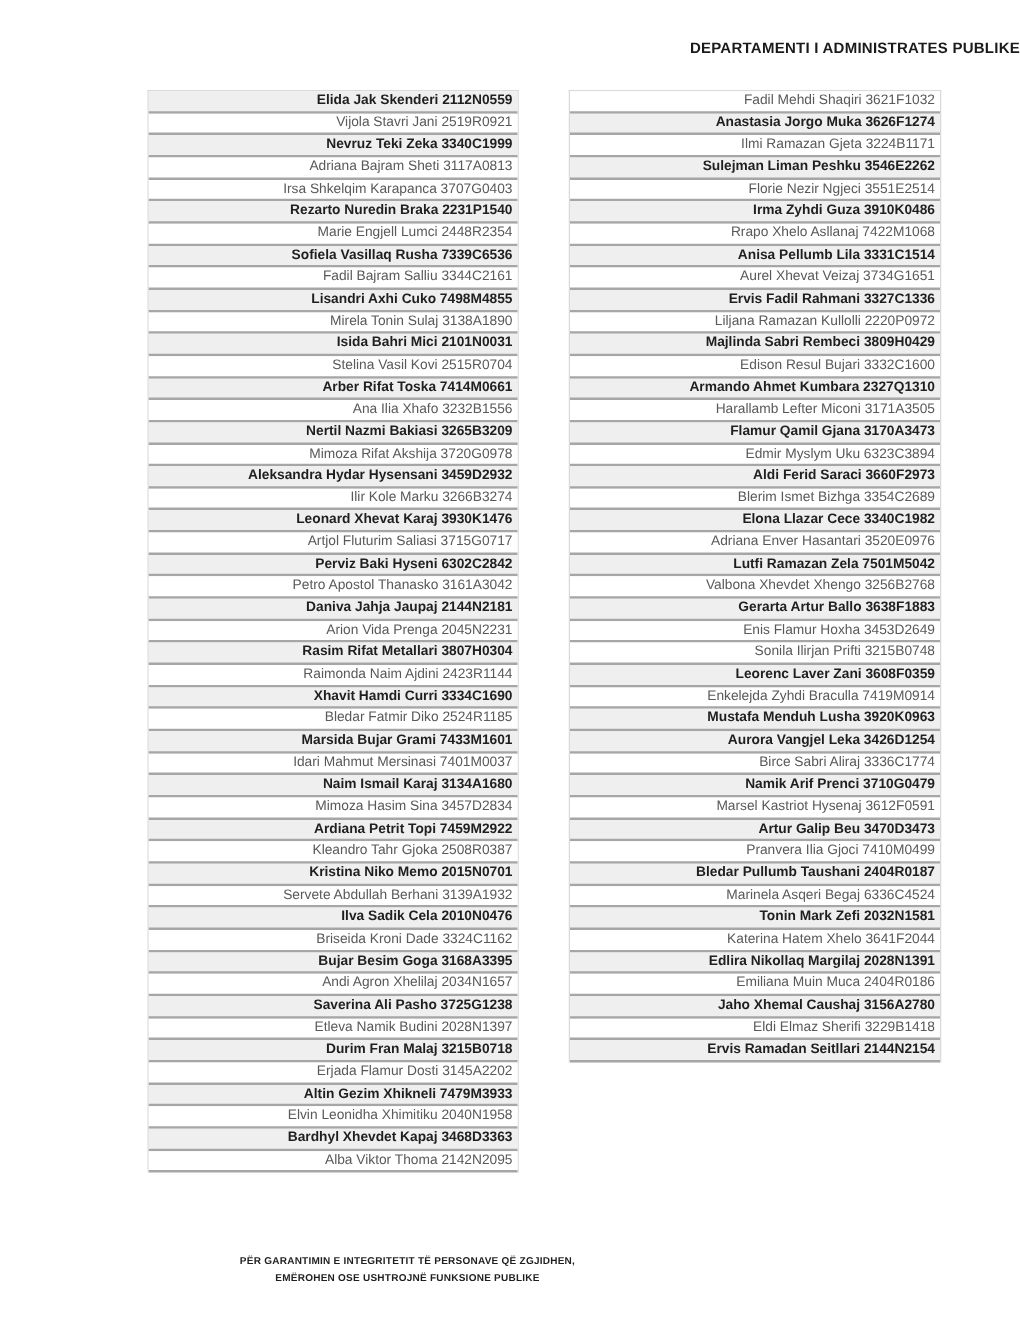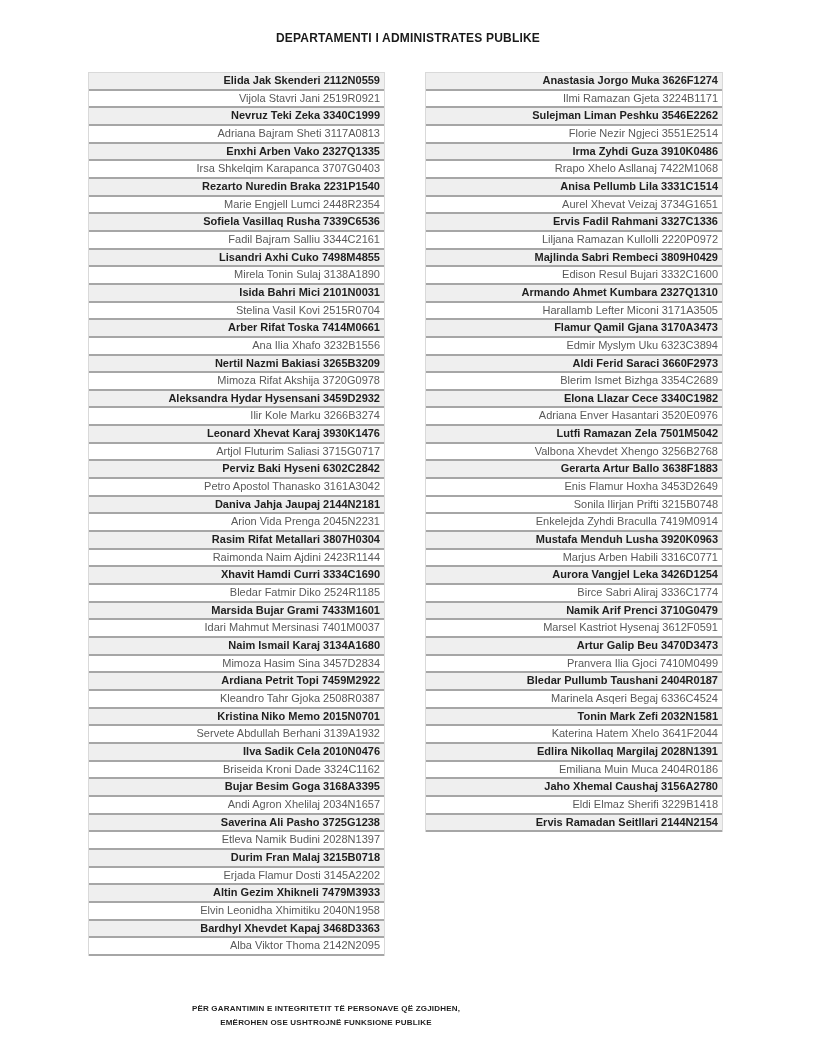--- a/index.html
+++ b/index.html
@@ -13,30 +13,31 @@
   body{
     width:816px;height:1056px;
     background:#ffffff;
     font-family:"Liberation Sans", sans-serif;
     position:relative;
     overflow:hidden;
   }
   .page{position:absolute;inset:0;}
   .title{
     position:absolute;top:31px;left:0;width:816px;
-    text-align:center;
+    text-align:right;
     font-size:12px;font-weight:bold;color:#1a1a1a;
     letter-spacing:0.2px;
   }
   .col{
     position:absolute;top:72px;
     border-top:1px solid var(--edge-border);
     border-left:1px solid var(--edge-border);
     border-right:1px solid var(--edge-border);
     box-sizing:border-box;
+    margin-left:30px;
   }
   .col-left{left:88px;width:297px;}
   .col-right{left:425px;width:298px;}
   .row{
     box-sizing:border-box;
     height:17.66px;
     line-height:15.4px;
     border-bottom:2px solid var(--row-border);
     background:#ffffff;
     color:var(--plain-text);
@@ -62,21 +63,20 @@
 </head>
 <body>
 
 <div class="page">
   <div class="title">DEPARTAMENTI I ADMINISTRATES PUBLIKE</div>
   <div class="col col-left">
       <div class="row shaded">Elida Jak Skenderi 2112N0559</div>
       <div class="row">Vijola Stavri Jani 2519R0921</div>
       <div class="row shaded">Nevruz Teki Zeka 3340C1999</div>
       <div class="row">Adriana Bajram Sheti 3117A0813</div>
-      <div class="row shaded">Enxhi Arben Vako 2327Q1335</div>
       <div class="row">Irsa Shkelqim Karapanca 3707G0403</div>
       <div class="row shaded">Rezarto Nuredin Braka 2231P1540</div>
       <div class="row">Marie Engjell Lumci 2448R2354</div>
       <div class="row shaded">Sofiela Vasillaq Rusha 7339C6536</div>
       <div class="row">Fadil Bajram Salliu 3344C2161</div>
       <div class="row shaded">Lisandri Axhi Cuko 7498M4855</div>
       <div class="row">Mirela Tonin Sulaj 3138A1890</div>
       <div class="row shaded">Isida Bahri Mici 2101N0031</div>
       <div class="row">Stelina Vasil Kovi 2515R0704</div>
       <div class="row shaded">Arber Rifat Toska 7414M0661</div>
@@ -110,20 +110,21 @@
       <div class="row shaded">Saverina Ali Pasho 3725G1238</div>
       <div class="row">Etleva Namik Budini 2028N1397</div>
       <div class="row shaded">Durim Fran Malaj 3215B0718</div>
       <div class="row">Erjada Flamur Dosti 3145A2202</div>
       <div class="row shaded">Altin Gezim Xhikneli 7479M3933</div>
       <div class="row">Elvin Leonidha Xhimitiku 2040N1958</div>
       <div class="row shaded">Bardhyl Xhevdet Kapaj 3468D3363</div>
       <div class="row">Alba Viktor Thoma 2142N2095</div>
     </div>
   <div class="col col-right">
+      <div class="row">Fadil Mehdi Shaqiri 3621F1032</div>
       <div class="row shaded">Anastasia Jorgo Muka 3626F1274</div>
       <div class="row">Ilmi Ramazan Gjeta 3224B1171</div>
       <div class="row shaded">Sulejman Liman Peshku 3546E2262</div>
       <div class="row">Florie Nezir Ngjeci 3551E2514</div>
       <div class="row shaded">Irma Zyhdi Guza 3910K0486</div>
       <div class="row">Rrapo Xhelo Asllanaj 7422M1068</div>
       <div class="row shaded">Anisa Pellumb Lila 3331C1514</div>
       <div class="row">Aurel Xhevat Veizaj 3734G1651</div>
       <div class="row shaded">Ervis Fadil Rahmani 3327C1336</div>
       <div class="row">Liljana Ramazan Kullolli 2220P0972</div>
@@ -135,23 +136,23 @@
       <div class="row">Edmir Myslym Uku 6323C3894</div>
       <div class="row shaded">Aldi Ferid Saraci 3660F2973</div>
       <div class="row">Blerim Ismet Bizhga 3354C2689</div>
       <div class="row shaded">Elona Llazar Cece 3340C1982</div>
       <div class="row">Adriana Enver Hasantari 3520E0976</div>
       <div class="row shaded">Lutfi Ramazan Zela 7501M5042</div>
       <div class="row">Valbona Xhevdet Xhengo 3256B2768</div>
       <div class="row shaded">Gerarta Artur Ballo 3638F1883</div>
       <div class="row">Enis Flamur Hoxha 3453D2649</div>
       <div class="row">Sonila Ilirjan Prifti 3215B0748</div>
+      <div class="row shaded">Leorenc Laver Zani 3608F0359</div>
       <div class="row">Enkelejda Zyhdi Braculla 7419M0914</div>
       <div class="row shaded">Mustafa Menduh Lusha 3920K0963</div>
-      <div class="row">Marjus Arben Habili 3316C0771</div>
       <div class="row shaded">Aurora Vangjel Leka 3426D1254</div>
       <div class="row">Birce Sabri Aliraj 3336C1774</div>
       <div class="row shaded">Namik Arif Prenci 3710G0479</div>
       <div class="row">Marsel Kastriot Hysenaj 3612F0591</div>
       <div class="row shaded">Artur Galip Beu 3470D3473</div>
       <div class="row">Pranvera Ilia Gjoci 7410M0499</div>
       <div class="row shaded">Bledar Pullumb Taushani 2404R0187</div>
       <div class="row">Marinela Asqeri Begaj 6336C4524</div>
       <div class="row shaded">Tonin Mark Zefi 2032N1581</div>
       <div class="row">Katerina Hatem Xhelo 3641F2044</div>

